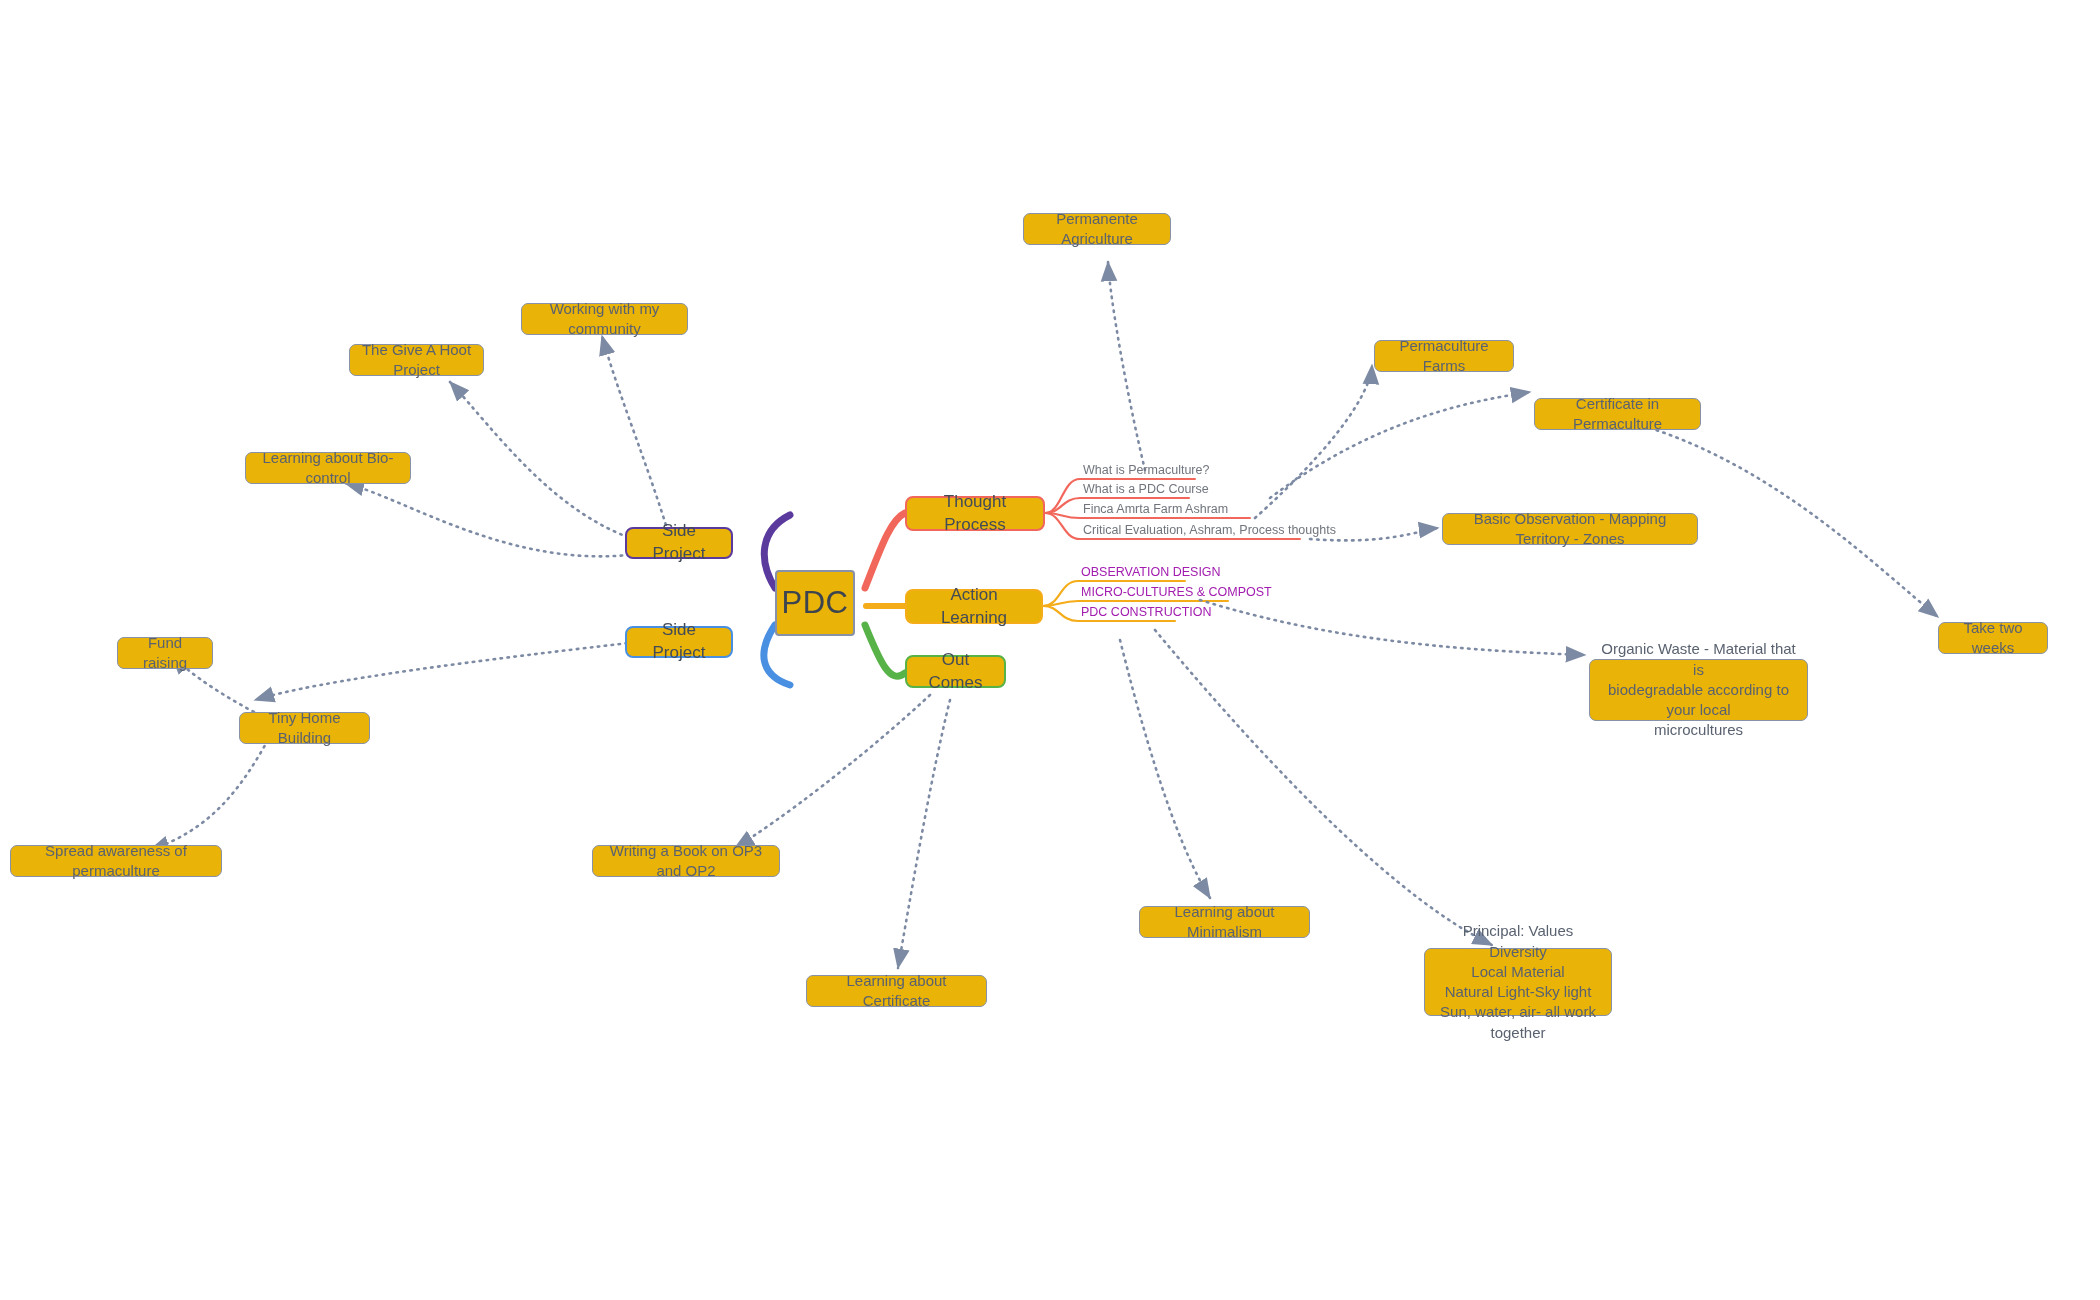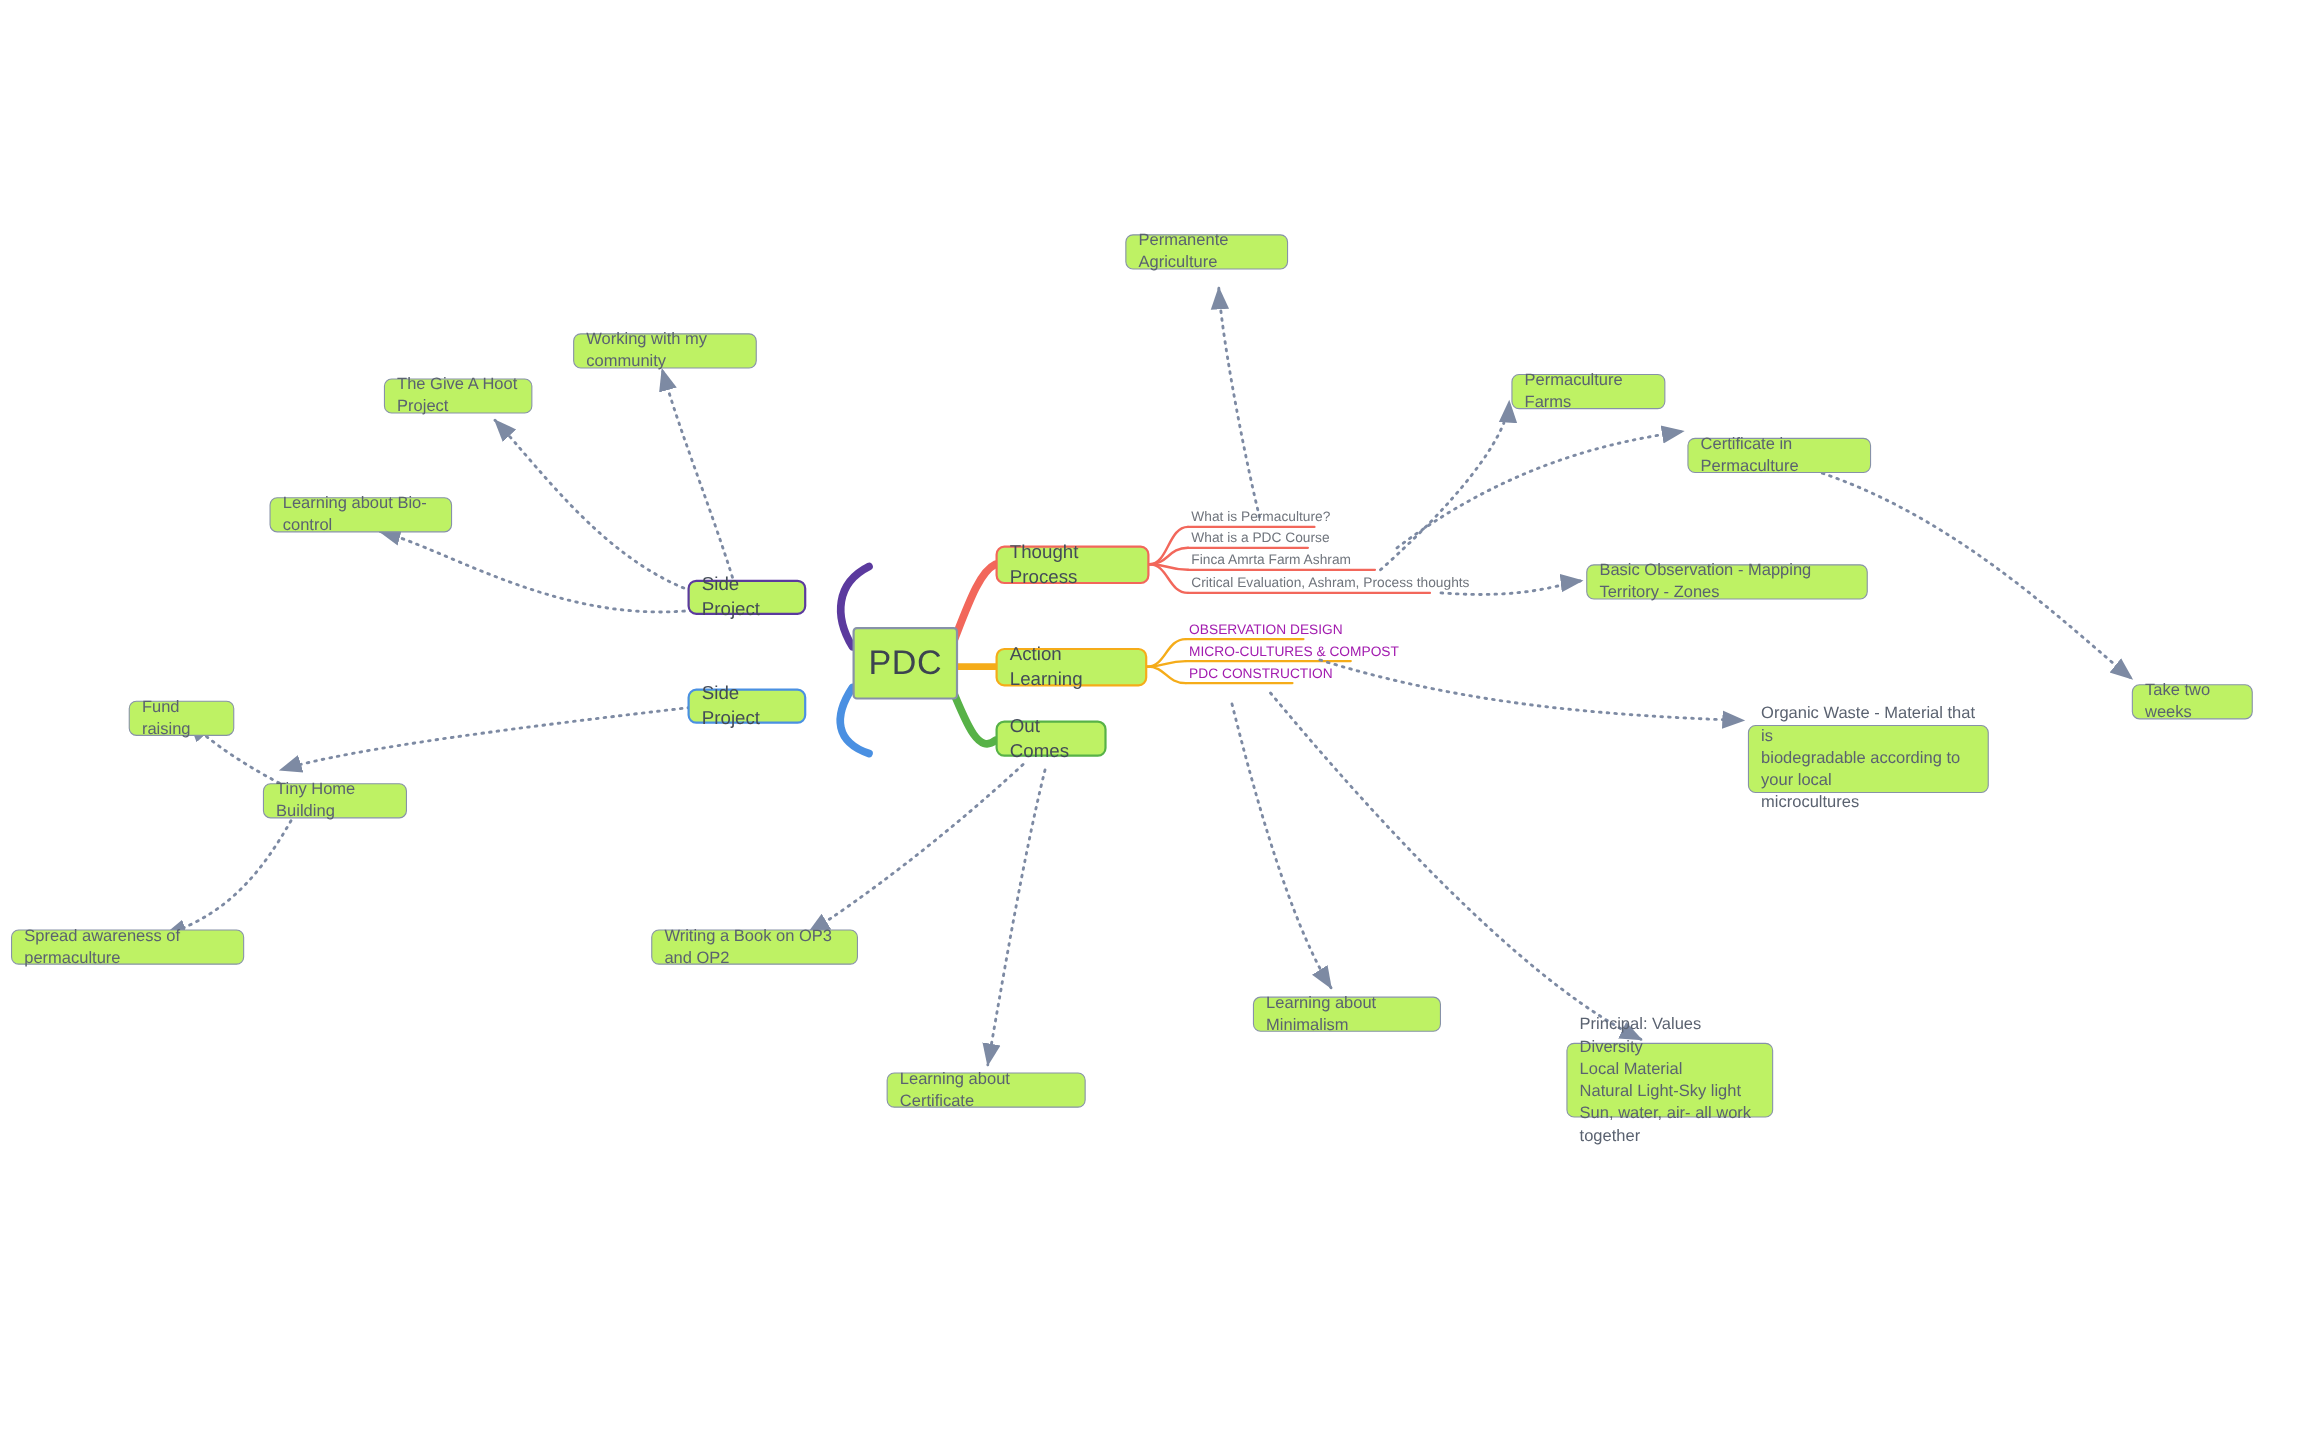--- a/index.html
+++ b/index.html
@@ -24,29 +24,30 @@
     position: absolute;
     left: 0;
     top: 0;
     width: 2100px;
     height: 1300px;
     pointer-events: none;
   }
   .node {
     position: absolute;
     box-sizing: border-box;
-    background: #bef264;
+    background: #eab308;
     border: 1.6px solid #8792a8;
     border-radius: 7px;
     color: #5a6270;
     font-size: 15px;
     line-height: 1.35;
     display: flex;
     align-items: center;
     justify-content: center;
+    text-align: center;
     padding: 5px 11px;
     white-space: pre-line;
     z-index: 5;
   }
   .node.central {
     border: 2.2px solid #8792a8;
     border-radius: 4px;
     color: #3c4450;
     font-size: 31px;
     letter-spacing: 0.5px;
@@ -125,21 +126,21 @@
       <path d="M655,640 C480,660 320,680 255,700"></path>
       <path d="M260,715 C230,700 190,675 172,655"></path>
       <path d="M268,740 C240,790 210,830 150,850"></path>
       <path d="M930,695 C860,760 780,820 735,848"></path>
       <path d="M950,700 C930,780 910,900 898,968"></path>
       <path d="M1120,640 C1150,760 1180,850 1210,898"></path>
       <path d="M1155,630 C1280,780 1400,900 1492,945"></path>
     </g>
   </svg>
 
-  <div class="node central" style="left:775px; top:570px; width:96px; height:66px;">
+  <div class="node central" style="left:775px; top:570px; width:80px; height:66px;">
     <span>PDC</span>
   </div>
 
   <div class="node branch purple" style="left:625px; top:527px; width:108px; height:32px;">
     <span>Side Project</span>
   </div>
 
   <div class="node branch blue" style="left:625px; top:626px; width:108px; height:32px;">
     <span>Side Project</span>
   </div>

